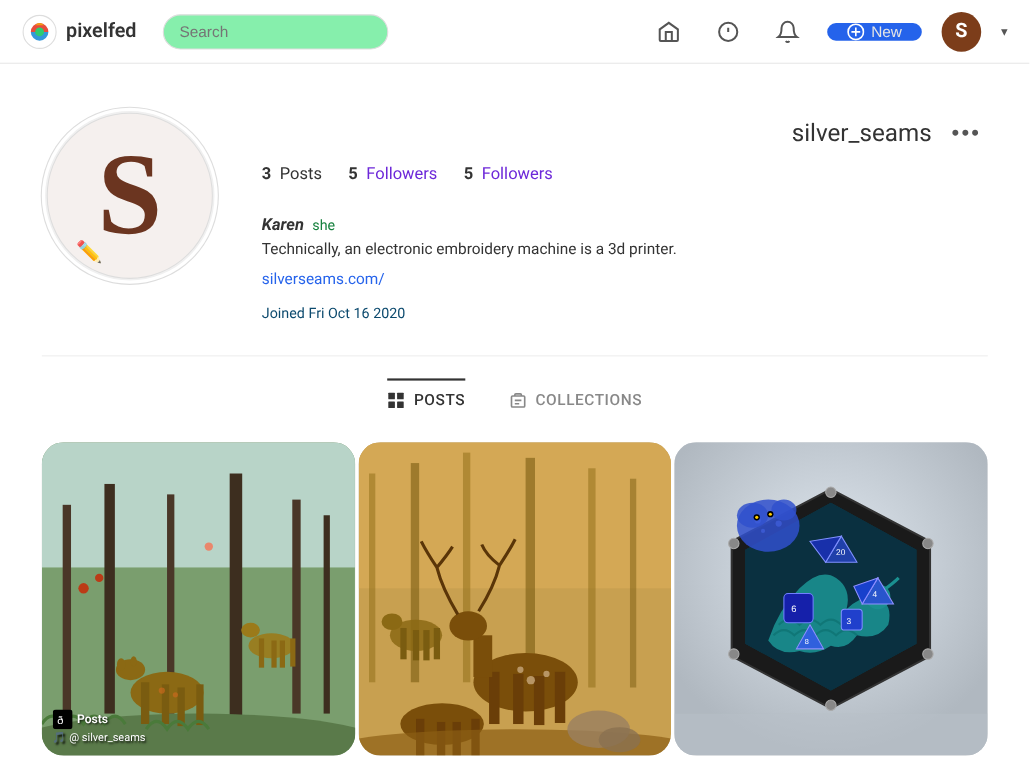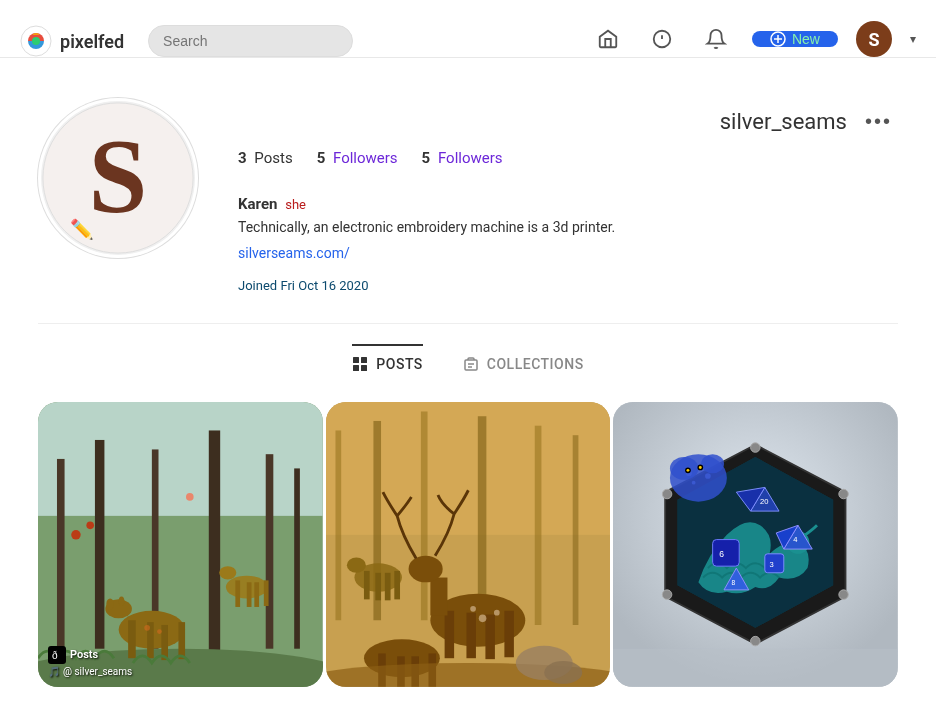--- a/index.html
+++ b/index.html
@@ -1,21 +1,21 @@
 <!DOCTYPE html>
 <html><head>
   <meta charset="utf-8">
   <style>
     * { margin: 0; padding: 0; box-sizing: border-box; }
     body { font-family: -apple-system, BlinkMacSystemFont, 'Segoe UI', Roboto, sans-serif; background: #fff; color: #333; }
 
     
     .navbar {
       display: flex;
-      align-items: flex-end;
+      align-items: center;
       padding: 0 20px;
       height: 58px;
       border-bottom: 1px solid #e8e8e8;
       background: #fff;
       gap: 16px;
     }
     .navbar-brand {
       display: flex;
       align-items: center;
       gap: 8px;
@@ -34,21 +34,21 @@
       flex: 1;
       max-width: 220px;
       margin-left: 8px;
     }
     .search-bar input {
       width: 100%;
       padding: 7px 14px;
       border: 1px solid #ddd;
       border-radius: 20px;
       font-size: 14px;
-      background: #e5e5e5;
+      background: #86efac;
       color: #555;
       outline: none;
     }
     .nav-spacer { flex: 1; }
     .nav-icons {
       display: flex;
       align-items: center;
       gap: 18px;
     }
     .nav-icon-btn {
@@ -62,21 +62,21 @@
       width: 36px;
       height: 36px;
       border-radius: 50%;
       font-size: 20px;
     }
     .new-btn {
       display: flex;
       align-items: center;
       gap: 6px;
       background: #2563eb;
-      color: #86efac;
+      color: #e5e5e5;
       border: none;
       border-radius: 20px;
       padding: 0 18px;
       font-size: 14px;
       font-weight: 500;
       cursor: pointer;
     }
     .avatar-nav {
       width: 36px;
       height: 36px;
@@ -148,22 +148,22 @@
     }
     .profile-stats {
       display: flex;
       gap: 24px;
       margin-bottom: 28px;
     }
     .stat-item { font-size: 15px; color: #333; }
     .stat-count { font-weight: 700; color: #333; }
     .stat-label { color: #6d28d9; margin-left: 4px; }
     .profile-display-name { font-size: 15px; margin-bottom: 6px; }
-    .profile-display-name strong { font-weight: 700; }
-    .profile-display-name .pronouns { color: #b91c1c; font-size: 13px; margin-left: 4px; }
+    .profile-display-name strong { font-weight: 700; font-style: italic; }
+    .profile-display-name .pronouns { color: #15803d; font-size: 13px; margin-left: 4px; }
     .profile-bio { font-size: 14px; color: #333; margin-bottom: 8px; }
     .profile-link { font-size: 14px; color: #2563eb; text-decoration: none; }
     .profile-joined { font-size: 13px; color: #0c4a6e; margin-top: 16px; }
 
     
     .profile-tabs {
       display: flex;
       justify-content: center;
       gap: 40px;
       margin: 20px 0;

